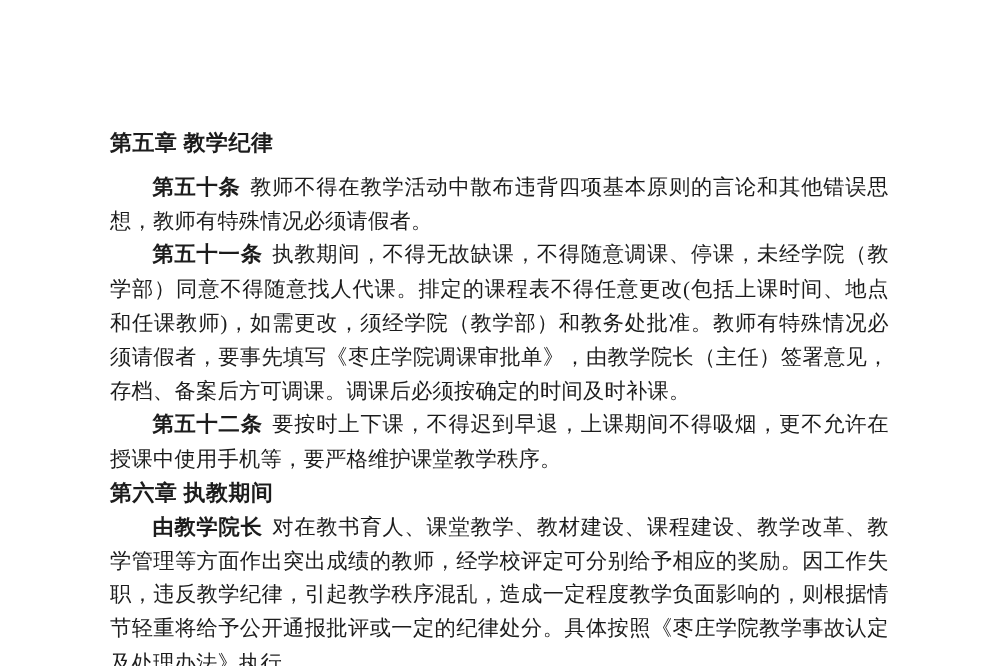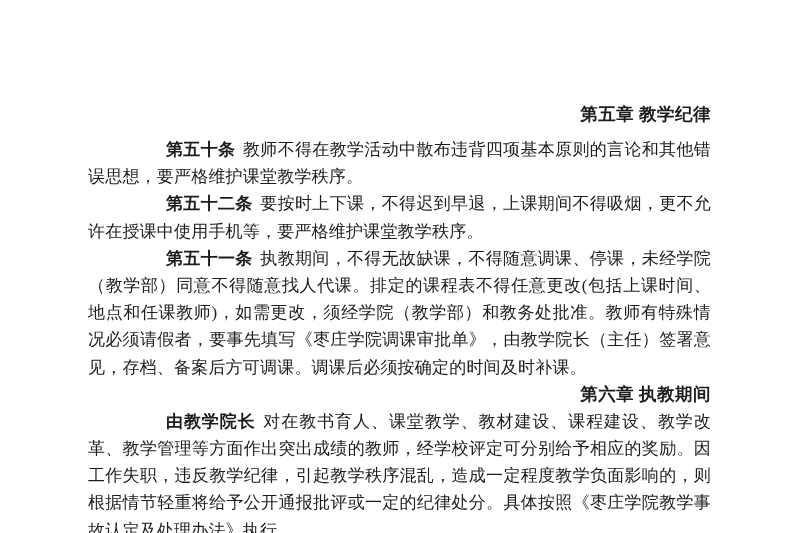--- a/index.html
+++ b/index.html
@@ -19,53 +19,52 @@
   .doc-body {
     position: absolute;
     left: 88px;
     top: 101px;
     width: 623px;
     color: #1c1c1c;
   }
   .chapter-heading {
     font-size: 17.5px;
     font-weight: bold;
-    text-align: right;
+    text-align: left;
     line-height: 27px;
     letter-spacing: 0.5px;
   }
   .chapter-heading.first {
     margin-bottom: 8px;
   }
   .article {
     font-size: 17px;
     line-height: 27.2px;
     text-align: justify;
     text-align-last: left;
     text-indent: 2em;
     letter-spacing: 0.2px;
   }
   .article-label {
     font-weight: bold;
     margin-right: 0.45em;
-    margin-left: 44px;
   }
 </style>
 </head>
 <body>
 
 <div class="page">
   <div class="doc-body">
 
     <div class="chapter-heading first">第五章 教学纪律</div>
 
-    <p class="article"><span class="article-label">第五十条</span><span>教师不得在教学活动中散布违背四项基本原则的言论和其他错误思想，要严格维护课堂教学秩序。</span></p>
+    <p class="article"><span class="article-label">第五十条</span><span>教师不得在教学活动中散布违背四项基本原则的言论和其他错误思想，教师有特殊情况必须请假者。</span></p>
+
+    <p class="article"><span class="article-label">第五十一条</span><span>执教期间，不得无故缺课，不得随意调课、停课，未经学院（教学部）同意不得随意找人代课。排定的课程表不得任意更改(包括上课时间、地点和任课教师)，如需更改，须经学院（教学部）和教务处批准。教师有特殊情况必须请假者，要事先填写《枣庄学院调课审批单》，由教学院长（主任）签署意见，存档、备案后方可调课。调课后必须按确定的时间及时补课。</span></p>
 
     <p class="article"><span class="article-label">第五十二条</span><span>要按时上下课，不得迟到早退，上课期间不得吸烟，更不允许在授课中使用手机等，要严格维护课堂教学秩序。</span></p>
-
-    <p class="article"><span class="article-label">第五十一条</span><span>执教期间，不得无故缺课，不得随意调课、停课，未经学院（教学部）同意不得随意找人代课。排定的课程表不得任意更改(包括上课时间、地点和任课教师)，如需更改，须经学院（教学部）和教务处批准。教师有特殊情况必须请假者，要事先填写《枣庄学院调课审批单》，由教学院长（主任）签署意见，存档、备案后方可调课。调课后必须按确定的时间及时补课。</span></p>
 
     <div class="chapter-heading">第六章 执教期间</div>
 
     <p class="article"><span class="article-label">由教学院长</span><span>对在教书育人、课堂教学、教材建设、课程建设、教学改革、教学管理等方面作出突出成绩的教师，经学校评定可分别给予相应的奖励。因工作失职，违反教学纪律，引起教学秩序混乱，造成一定程度教学负面影响的，则根据情节轻重将给予公开通报批评或一定的纪律处分。具体按照《枣庄学院教学事故认定及处理办法》执行。</span></p>
 
   </div>
 </div>
 
 </body></html>

